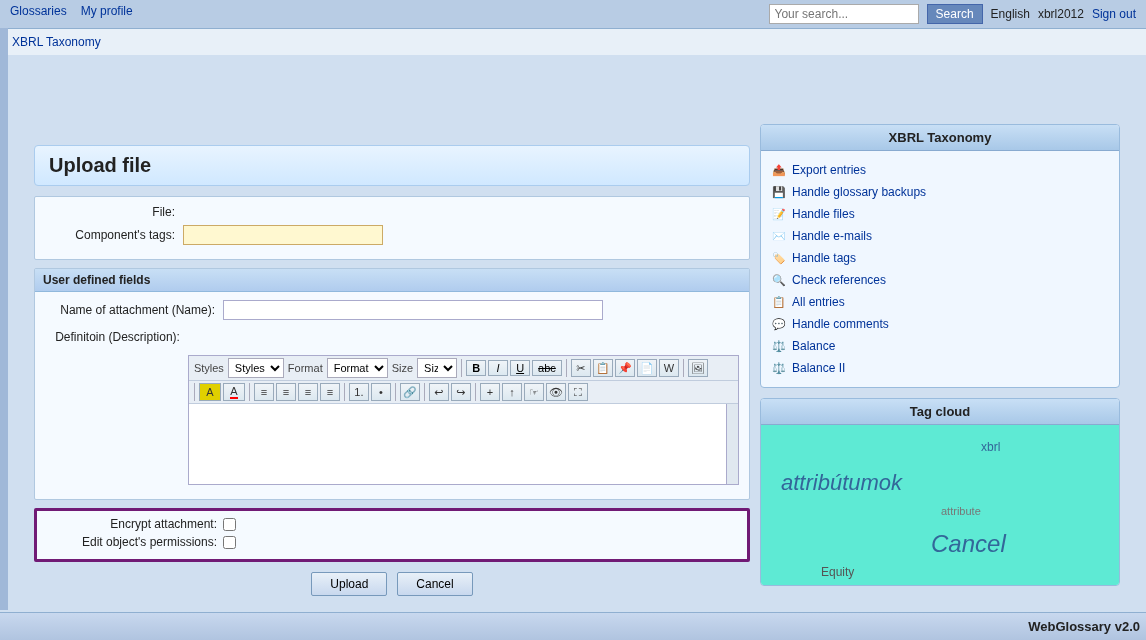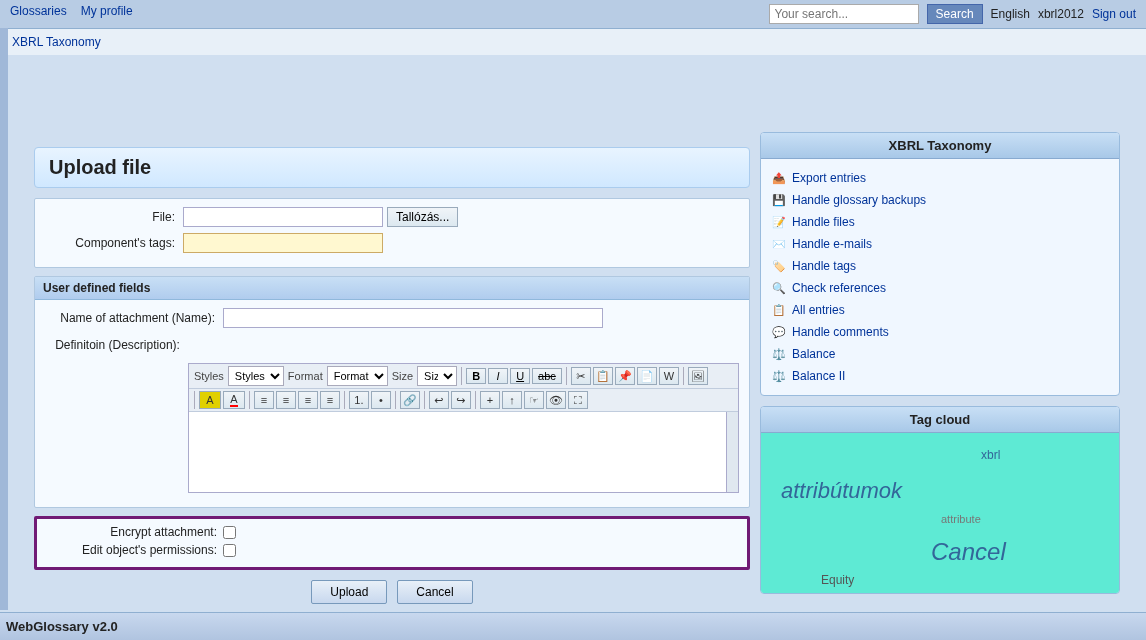--- a/index.html
+++ b/index.html
@@ -311,24 +311,25 @@
       position: absolute;
       color: #336699;
       cursor: pointer;
     }
 
     
     #footer {
       background: linear-gradient(to bottom, #c8d8ee, #b0c4e0);
       border-top: 1px solid #8fafd0;
       padding: 6px;
-      text-align: left;
+      text-align: right;
       font-size: 13px;
       color: #222;
       font-weight: bold;
+      margin-top: 8px;
     }
 
     
     #left-accent {
       width: 8px;
       background: #a0b8d8;
       position: fixed;
       left: 0;
       top: 28px;
       bottom: 30px;
@@ -362,24 +363,20 @@
   <div id="form-area" style="margin-left:8px;">
 
     <div id="page-title-box">
       <h1>Upload file</h1>
     </div>
 
     <div class="form-section">
       <div class="form-section-body">
         <div class="form-row">
           <span class="form-label">File:</span>
-          <div id="file-input-area">
-            <input type="text" class="form-input" id="file-text" style="">
-            <button id="browse-btn">Tallózás...</button>
-          </div>
         </div>
         <div class="form-row">
           <span class="form-label">Component's tags:</span>
           <input type="text" class="form-input" id="tags-input" style="">
         </div>
       </div>
     </div>
 
     <div class="form-section" id="udf-section">
       <div class="form-section-header">User defined fields</div>

